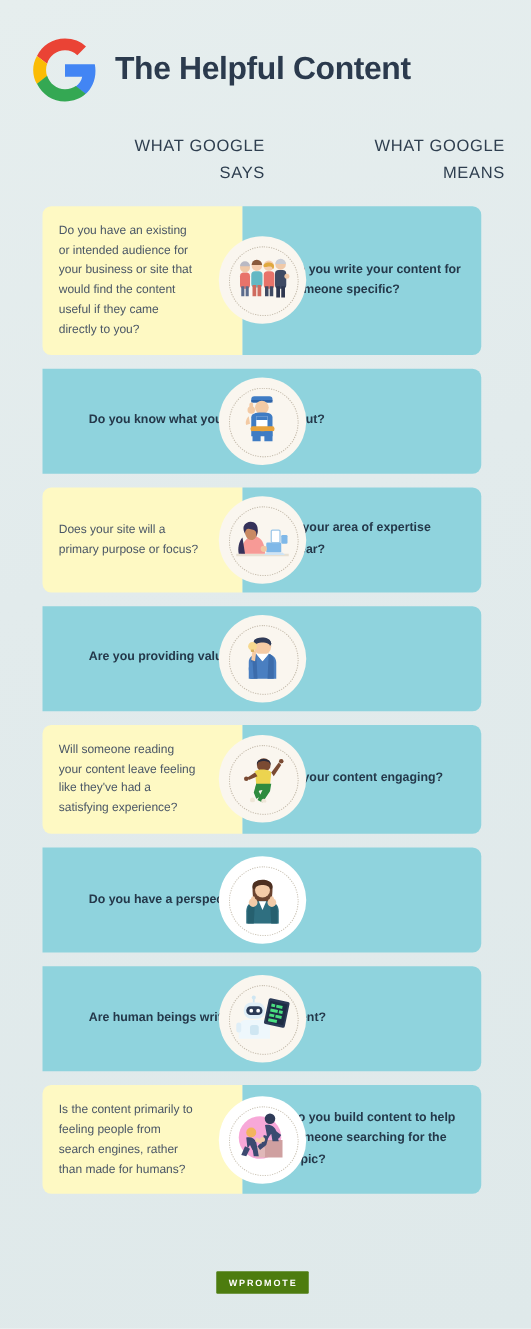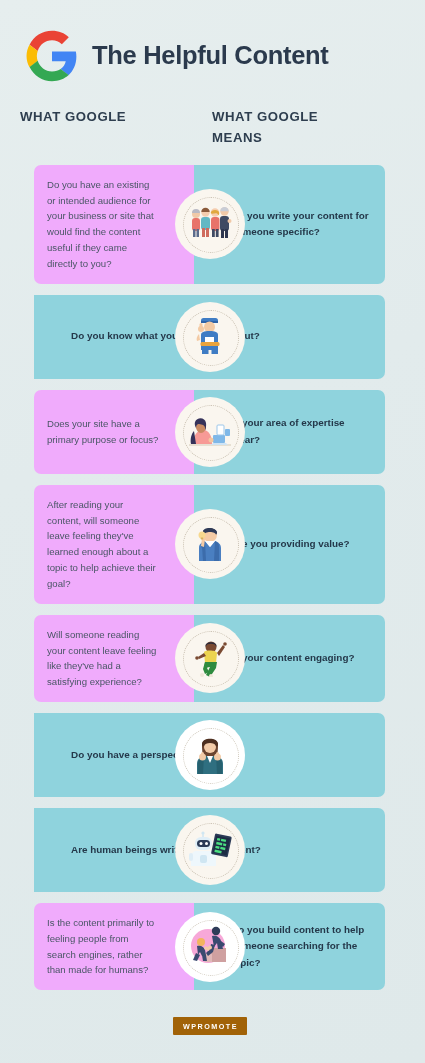--- a/index.html
+++ b/index.html
@@ -33,23 +33,23 @@
   .title .line { display: block; }
 
   
   .col-heads {
     display: flex;
     margin-top: 24px;
     padding: 0 12px;
   }
   .col-head {
     flex: 1 1 0;
-    text-align: left;
+    text-align: right;
     font-size: 13.2px;
-    font-weight: bold;
+    font-weight: normal;
     letter-spacing: 0.55px;
     line-height: 1.62;
     color: #2e3e4f;
     text-transform: uppercase;
   }
   .col-head .l { display: block; }
   .col-head.left { margin-left: 8px; }
   .col-head.right { margin-right: 4px; }
 
   
@@ -61,21 +61,21 @@
     margin-bottom: 11px;
   }
   .card {
     box-sizing: border-box;
     display: flex;
     align-items: center;
     min-height: 84px;
   }
   .card.says {
     flex: 0 0 160px;
-    background: #f0abfc;
+    background: #fef9c3;
     border-radius: 7px 0 0 7px;
     padding: 12px 34px 12px 13px;
     font-size: 9.6px;
     line-height: 1.65;
     color: #4a5666;
   }
   .card.means {
     flex: 1 1 auto;
     background: #8fd3dd;
     border-radius: 0 7px 7px 0;
@@ -115,21 +115,21 @@
 
   
   .footer {
     position: absolute;
     left: 0; right: 0;
     bottom: 28px;
     display: flex;
     justify-content: center;
   }
   .wpromote {
-    background: #a16207;
+    background: #4d7c0f;
     color: #ffffff;
     font-size: 7.2px;
     font-weight: bold;
     letter-spacing: 1.5px;
     padding: 5px 9px 4px 10px;
     border-radius: 1px;
   }
 </style>
 </head>
 <body>
@@ -146,20 +146,21 @@
       </svg>
     </span>
     <div class="title">
       <span class="line">The Helpful Content</span>
     </div>
   </div>
 
   <div class="col-heads">
     <div class="col-head left">
       <span class="l">WHAT GOOGLE</span>
+      <span class="l">SAYS</span>
     </div>
     <div class="col-head right">
       <span class="l">WHAT GOOGLE</span>
       <span class="l">MEANS</span>
     </div>
   </div>
 
   <div class="rows" id="rows">
       <div class="row r1">
         <div class="card says">
@@ -215,21 +216,21 @@
     <circle cx="9" cy="14" r="3" fill="#f3caa4"></circle>
     <rect x="7.5" y="8" width="3" height="6" rx="1.5" fill="#f3caa4"></rect>
   </svg></span>
         </div>
         <div class="card means">
           <span>Do you know what you're talking about?</span>
         </div>
       </div>
       <div class="row r3">
         <div class="card says">
-          <span>Does your site have a primary purpose or focus?</span>
+          <span>Does your site will a primary purpose or focus?</span>
         </div>
         <div class="circle">
           <span class="dots"></span>
           <span><svg width="46" height="34" viewBox="0 0 46 34">
     <path d="M2 32h42" stroke="#e7e0d2" stroke-width="2"></path>
     <path d="M6 31c0-8 4-14 10-14s9 6 9 14z" fill="#f79a96"></path>
     <circle cx="14" cy="13" r="5" fill="#7a4a32"></circle>
     <path d="M9 13c0-5 10-5 10 0 0 4-2 7-5 7s-5-3-5-7z" fill="#c98a63"></path>
     <path d="M8 9c2-5 10-5 11 1 .6 4-1 8-1 8 1-7-3-6-6-7-2-.6-3 2-3 4-1-2-1.6-4-1-6z" fill="#35325a"></path>
     <path d="M7 18c-3 3-4 9-3 13h5z" fill="#35325a"></path>
@@ -238,23 +239,20 @@
     <rect x="30" y="12" width="7" height="10" rx="1" fill="#ffffff" stroke="#9cc7ea"></rect>
     <rect x="38" y="16" width="5" height="7" rx="1" fill="#7fb8e8"></rect>
     <circle cx="24" cy="27" r="2.5" fill="#f3c6a0"></circle>
   </svg></span>
         </div>
         <div class="card means">
           <span>Is your area of expertise clear?</span>
         </div>
       </div>
       <div class="row r4">
-        <div class="card says">
-          <span>After reading your content, will someone leave feeling they've learned enough about a topic to help achieve their goal?</span>
-        </div>
         <div class="circle">
           <span class="dots"></span>
           <span><svg width="40" height="40" viewBox="0 0 40 40">
     <circle cx="20" cy="13" r="7" fill="#f5cba5"></circle>
     <path d="M13 11c0-6 14-6 14 0 0 1-1 1-1 0 0-3-12-3-12 0 0 1-1 1-1 0z" fill="#2f3b58"></path>
     <path d="M13 10c-1-5 14-6 14 1l-1 2c0-4-12-4-12 0z" fill="#2f3b58"></path>
     <path d="M9 39V26c0-4 3-6 6-7l5 6 5-6c3 1 6 3 6 7v13z" fill="#4a7fc1"></path>
     <path d="M15 19h10l-5 6z" fill="#ffffff"></path>
     <path d="M15 19c-3 1-4 3-4 6v14h5z" fill="#3c6cab"></path>
     <path d="M25 19c3 1 4 3 4 6v14h-5z" fill="#3c6cab"></path>

